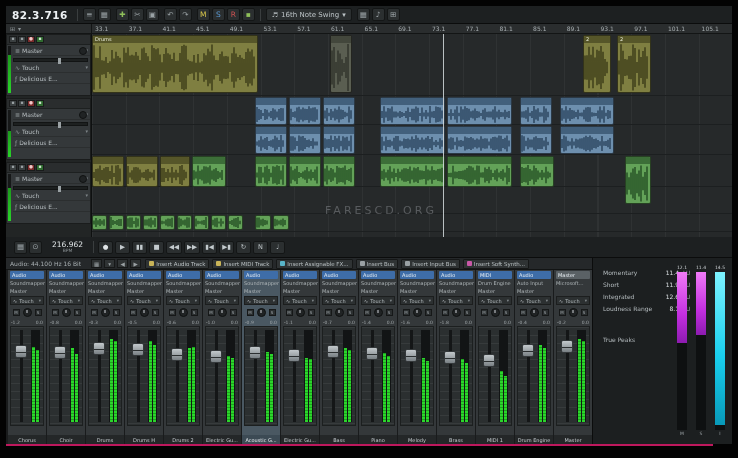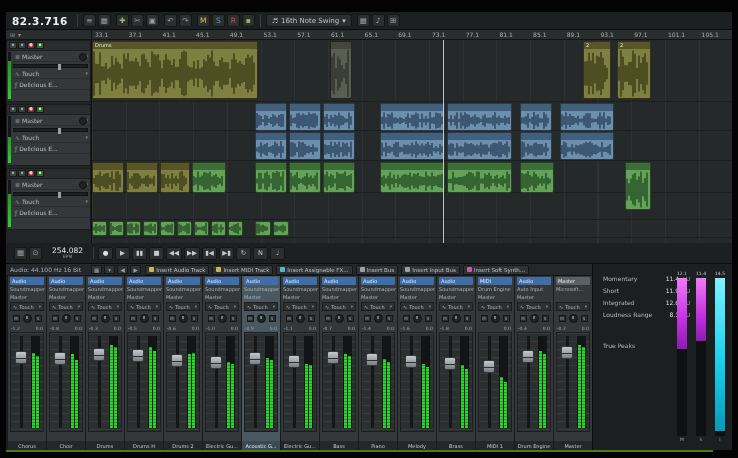--- a/index.html
+++ b/index.html
@@ -1,19 +1,19 @@
 <!DOCTYPE html>
 <html><head>
 <meta charset="utf-8">
 <style>
   html,body{margin:0;padding:0;background:#000;}
   *{box-sizing:border-box;}
   body{font-family:"DejaVu Sans",sans-serif;-webkit-font-smoothing:antialiased;}
   #screen{position:relative;width:738px;height:458px;background:#030303;overflow:hidden;}
-  #app{position:absolute;left:6px;top:12px;width:707px;height:440px;background:#4d7c0f;color:#c8cdd0;}
+  #app{position:absolute;left:6px;top:6px;width:707px;height:440px;background:#be185d;color:#c8cdd0;}
   .abs{position:absolute;}
 
   
   #toolbar{left:0;top:0;width:726px;height:18px;background:#1d2021;border-bottom:1px solid #0b0c0c;display:flex;align-items:center;gap:5px;padding:0 6px;}
   .timecode{font-size:10.5px;font-weight:bold;color:#eef2f4;letter-spacing:.5px;margin-right:4px;}
   .tbsep{width:1px;height:12px;background:#3a3e3f;}
   .tbgroup{display:flex;gap:2px;}
   .tbicon{width:13px;height:13px;background:#2b2f30;border:1px solid #141616;border-radius:2px;color:#9aa2a5;font-size:7.5px;display:flex;align-items:center;justify-content:center;line-height:1;}
   .swing{display:flex;align-items:center;gap:3px;background:#2b2f30;border:1px solid #141616;height:13px;padding:0 5px;font-size:7px;color:#bcc3c6;border-radius:2px;white-space:nowrap;}
 
@@ -503,21 +503,21 @@
         </div>
         <div class="playhead" style="left: 351px;"></div>
       </div>
 
     <div id="transport" class="abs">
       <span id="tr-left" style="display:flex;gap:2px;">
           <span class="tbicon">▦</span>
           <span class="tbicon">⊙</span>
         </span>
       <span class="bpm-box">
-        <span class="bpm-val">254.082</span>
+        <span class="bpm-val">216.962</span>
         <span class="bpm-lab">BPM</span>
       </span>
       <span class="tbsep"></span>
       <span id="tr-btns" style="display:flex;gap:2px;">
           <span class="trbtn" style="color: rgb(223, 228, 230);">●</span>
           <span class="trbtn">▶</span>
           <span class="trbtn">▮▮</span>
           <span class="trbtn">■</span>
           <span class="trbtn">◀◀</span>
           <span class="trbtn">▶▶</span>
@@ -1093,16 +1093,17 @@
             <div class="lmtop">14.5</div>
             <div class="lmbar">
               <div class="lmfill cyan" style="height: 97%;"></div>
             </div>
             <div class="lmbot">I</div>
           </div>
         </div>
     </div>
 
     <div id="watermark" class="abs">
+      <div class="lat">FARESCD.ORG</div>
     </div>
 
   </div>
 </div>
 
 </body></html>

